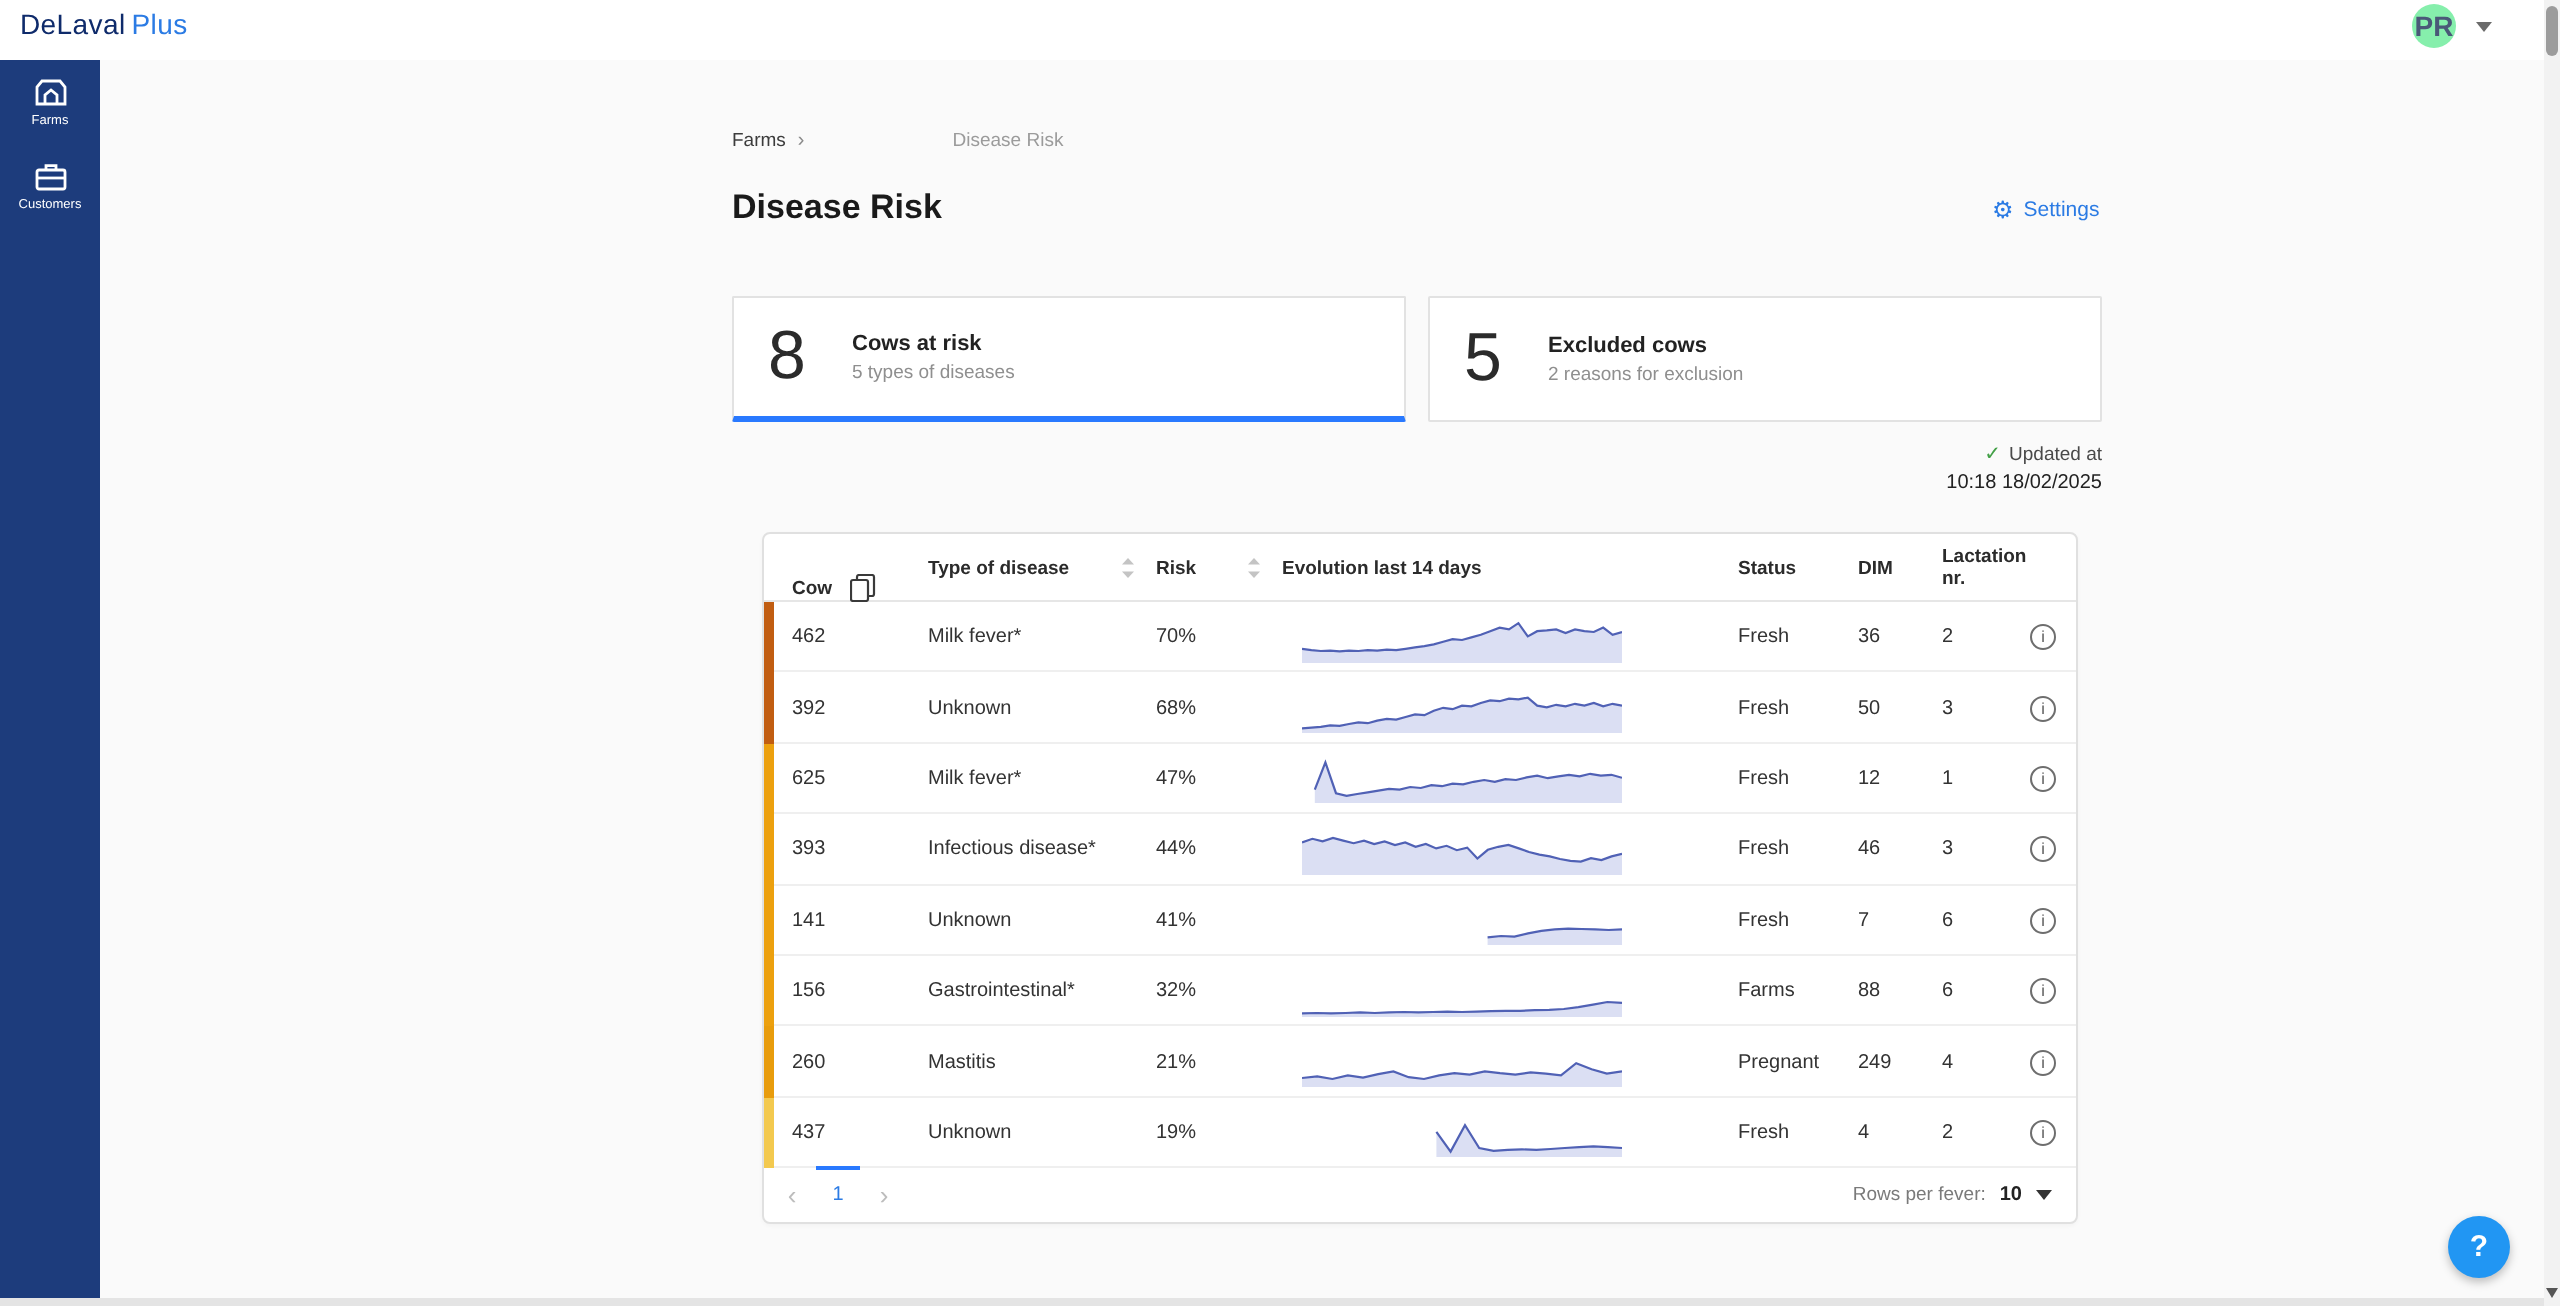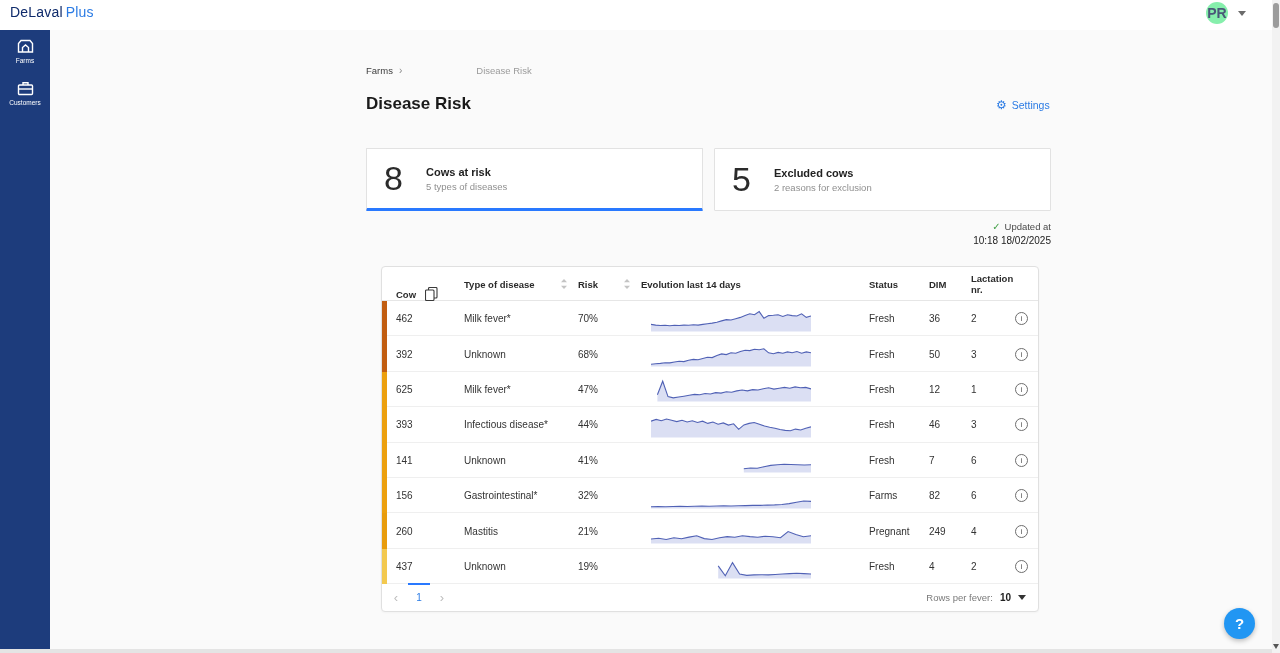--- a/index.html
+++ b/index.html
@@ -279,21 +279,21 @@
     <div class="cell ccow">156</div>
     <div class="cell">Gastrointestinal*</div>
     <div class="cell">32%</div>
     <div class="spark-wrap">
       <svg class="spark" width="160" height="26" viewBox="0 0 160 26">
               <path d="M0.0 23.7 L7.3 23.5 L14.5 23.7 L21.8 23.5 L29.1 23.2 L36.4 23.5 L43.6 23.2 L50.9 23.0 L58.2 23.2 L65.5 23.0 L72.7 22.8 L80.0 23.0 L87.3 22.8 L94.5 22.6 L101.8 22.4 L109.1 22.4 L116.4 22.1 L123.6 21.9 L130.9 21.5 L138.2 20.6 L145.5 19.3 L152.7 18.0 L160.0 18.4 L160.0 25.5 L0.0 25.5 Z" fill="#DBDFF3" stroke="none"></path>
               <path d="M0.0 23.7 L7.3 23.5 L14.5 23.7 L21.8 23.5 L29.1 23.2 L36.4 23.5 L43.6 23.2 L50.9 23.0 L58.2 23.2 L65.5 23.0 L72.7 22.8 L80.0 23.0 L87.3 22.8 L94.5 22.6 L101.8 22.4 L109.1 22.4 L116.4 22.1 L123.6 21.9 L130.9 21.5 L138.2 20.6 L145.5 19.3 L152.7 18.0 L160.0 18.4" fill="none" stroke="#5061B5" stroke-width="1.1"></path>
             </svg>
     </div>
     <div class="cell">Farms</div>
-    <div class="cell">82</div>
+    <div class="cell">88</div>
     <div class="cell">6</div>
     <div class="info-circ">i</div>
   </div>
 
   <div class="tgrid trow">
     <div class="bar" style="background: rgb(232, 156, 12);"></div>
     <div class="cell ccow">260</div>
     <div class="cell">Mastitis</div>
     <div class="cell">21%</div>
     <div class="spark-wrap">

